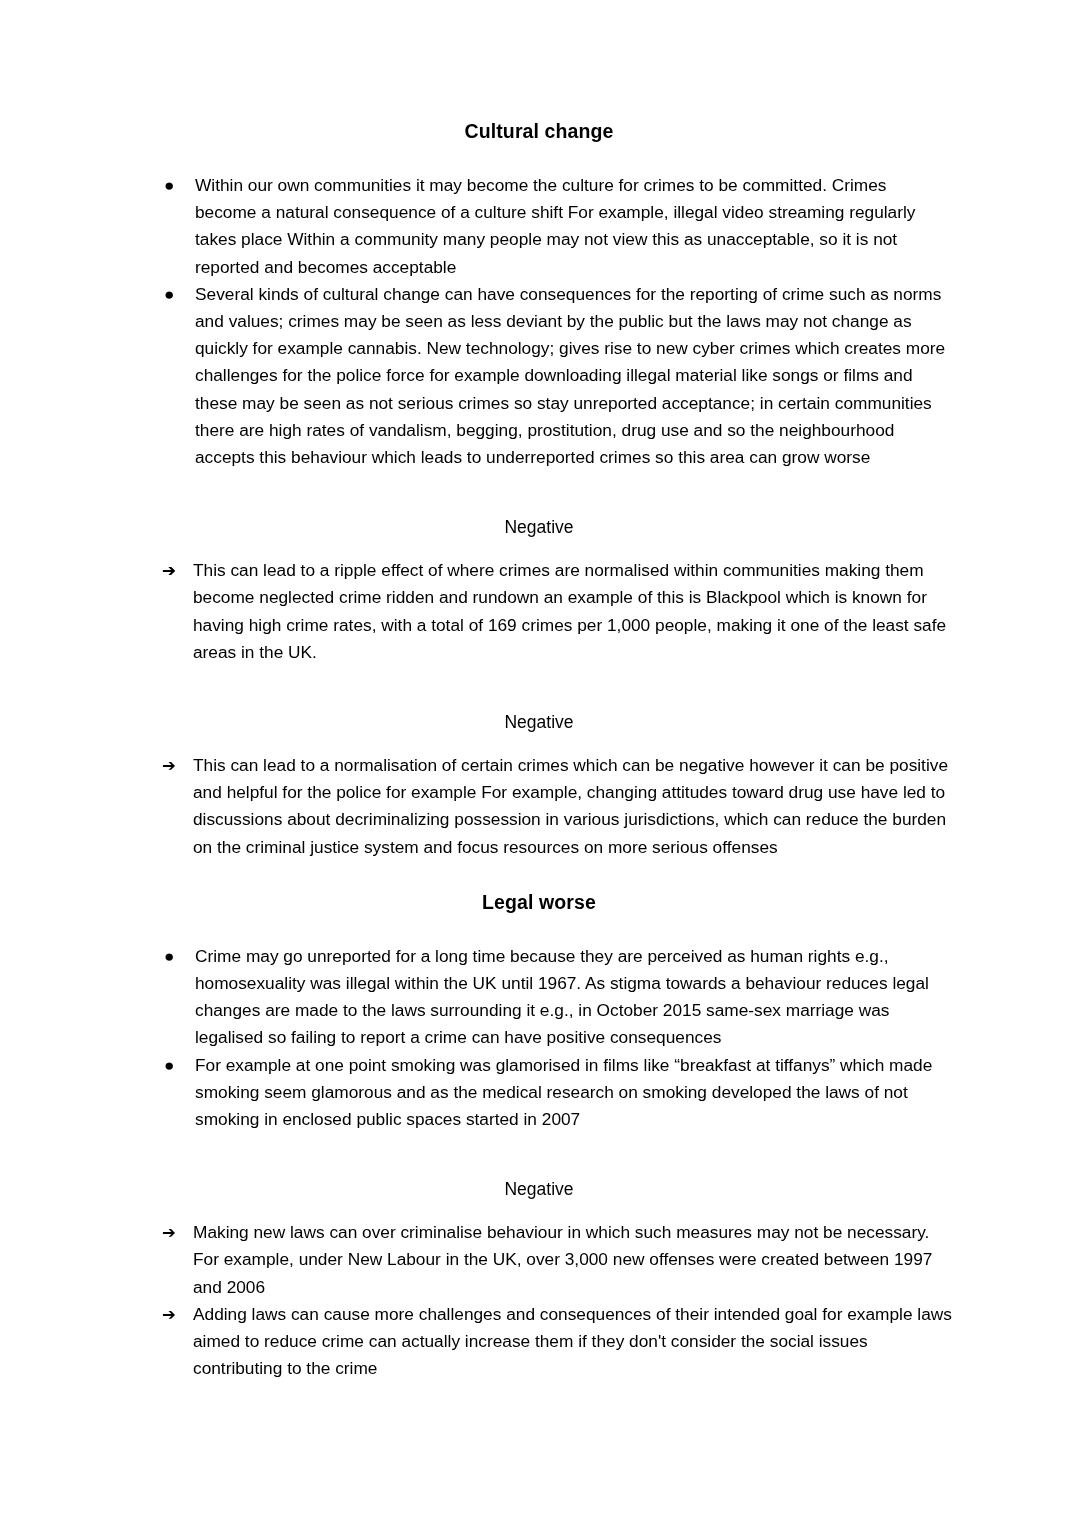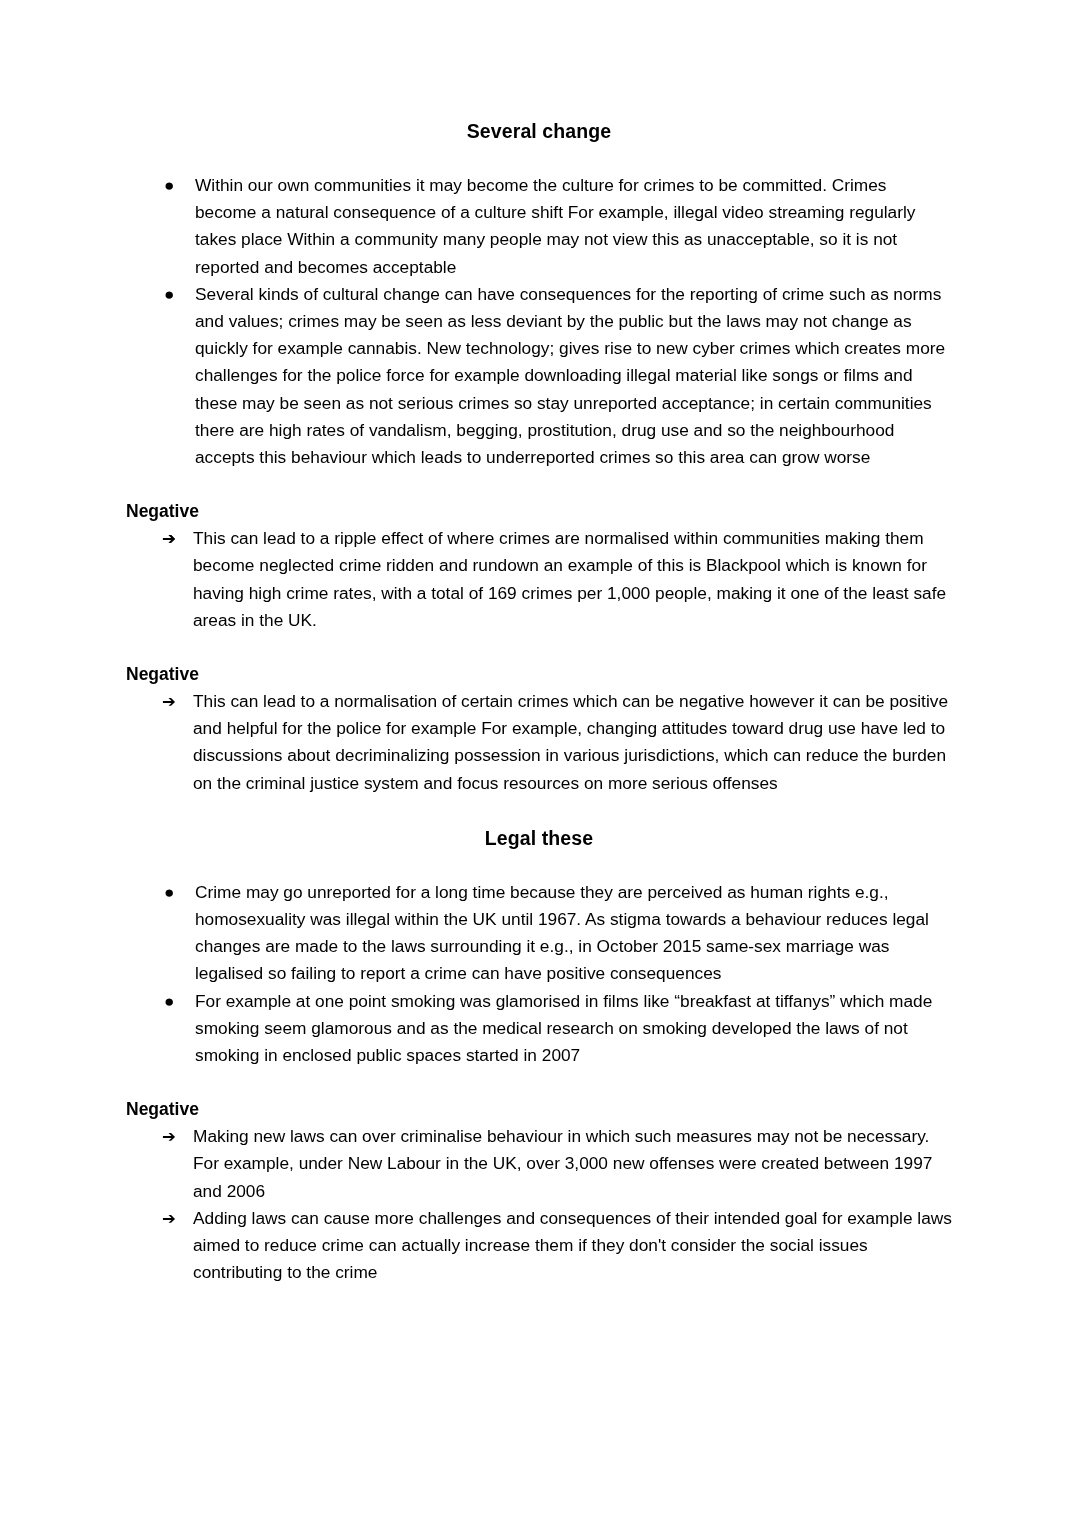--- a/index.html
+++ b/index.html
@@ -35,25 +35,25 @@
     text-align: center;
     font-size: 19.5px;
     font-weight: bold;
     letter-spacing: 0.1px;
     line-height: 27px;
     margin: 0;
     padding: 0;
   }
   .section-heading {
     font-size: 17.5px;
-    font-weight: bold;
+    font-weight: normal;
     line-height: 27px;
-    margin: 0;
+    margin: 16px;
     padding: 0;
-    text-align: left;
+    text-align: center;
   }
 
   
   ul.bullet-list,
   ul.arrow-list {
     list-style: none;
     margin: 0;
     padding: 0;
   }
   ul.bullet-list > li,
@@ -103,21 +103,21 @@
   .gap-before-legal{ height: 28px; }
   .gap-before-neg2 { height: 27px; }
   .gap-after-legal-title { height: 27px; }
 </style>
 </head>
 <body>
 
 <div class="page">
   <div class="content">
 
-    <h1 class="doc-heading">Several change</h1>
+    <h1 class="doc-heading">Cultural change</h1>
 
     <div class="gap-after-title"></div>
 
     <ul class="bullet-list">
       <li>
         <span class="marker">●</span>
         <span>Within our own communities it may become the culture for crimes to be committed. Crimes become a natural consequence of a culture shift For example, illegal video streaming regularly takes place Within a community many people may not view this as unacceptable, so it is not reported and becomes acceptable</span>
       </li>
       <li>
         <span class="marker">●</span>
@@ -145,21 +145,21 @@
 
     <ul class="arrow-list">
       <li>
         <span class="marker">➔</span>
         <span>This can lead to a normalisation of certain crimes which can be negative however it can be positive and helpful for the police for example For example, changing attitudes toward drug use have led to discussions about decriminalizing possession in various jurisdictions, which can reduce the burden on the criminal justice system and focus resources on more serious offenses</span>
       </li>
     </ul>
 
     <div class="gap-before-legal"></div>
 
-    <h1 class="doc-heading">Legal these</h1>
+    <h1 class="doc-heading">Legal worse</h1>
 
     <div class="gap-after-legal-title"></div>
 
     <ul class="bullet-list">
       <li>
         <span class="marker">●</span>
         <span>Crime may go unreported for a long time because they are perceived as human rights e.g., homosexuality was illegal within the UK until 1967. As stigma towards a behaviour reduces legal changes are made to the laws surrounding it e.g., in October 2015 same-sex marriage was legalised so failing to report a crime can have positive consequences</span>
       </li>
       <li>
         <span class="marker">●</span>

